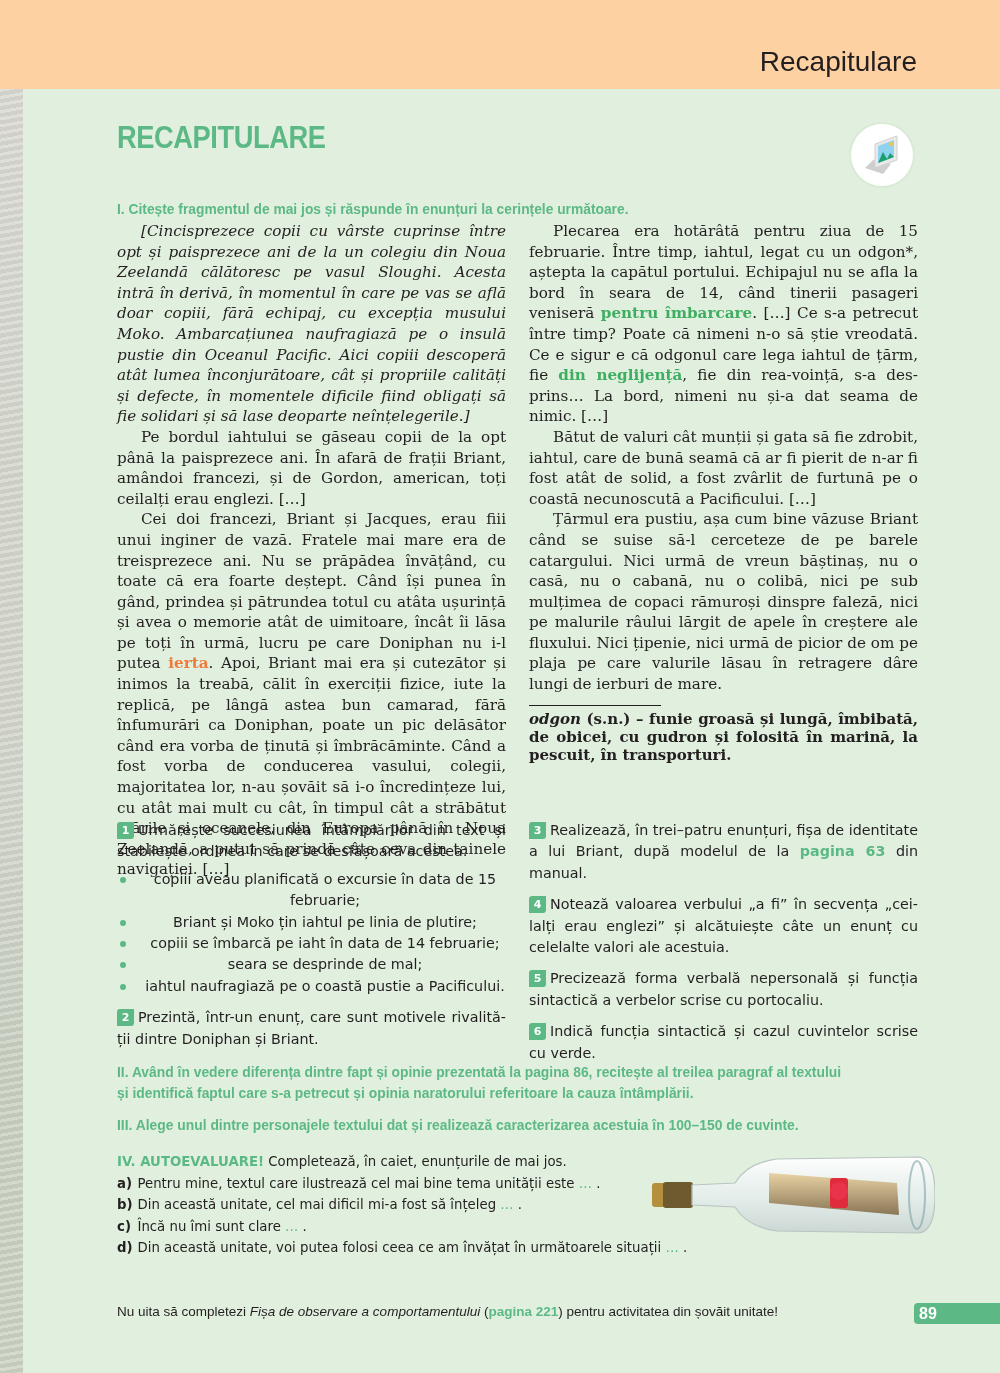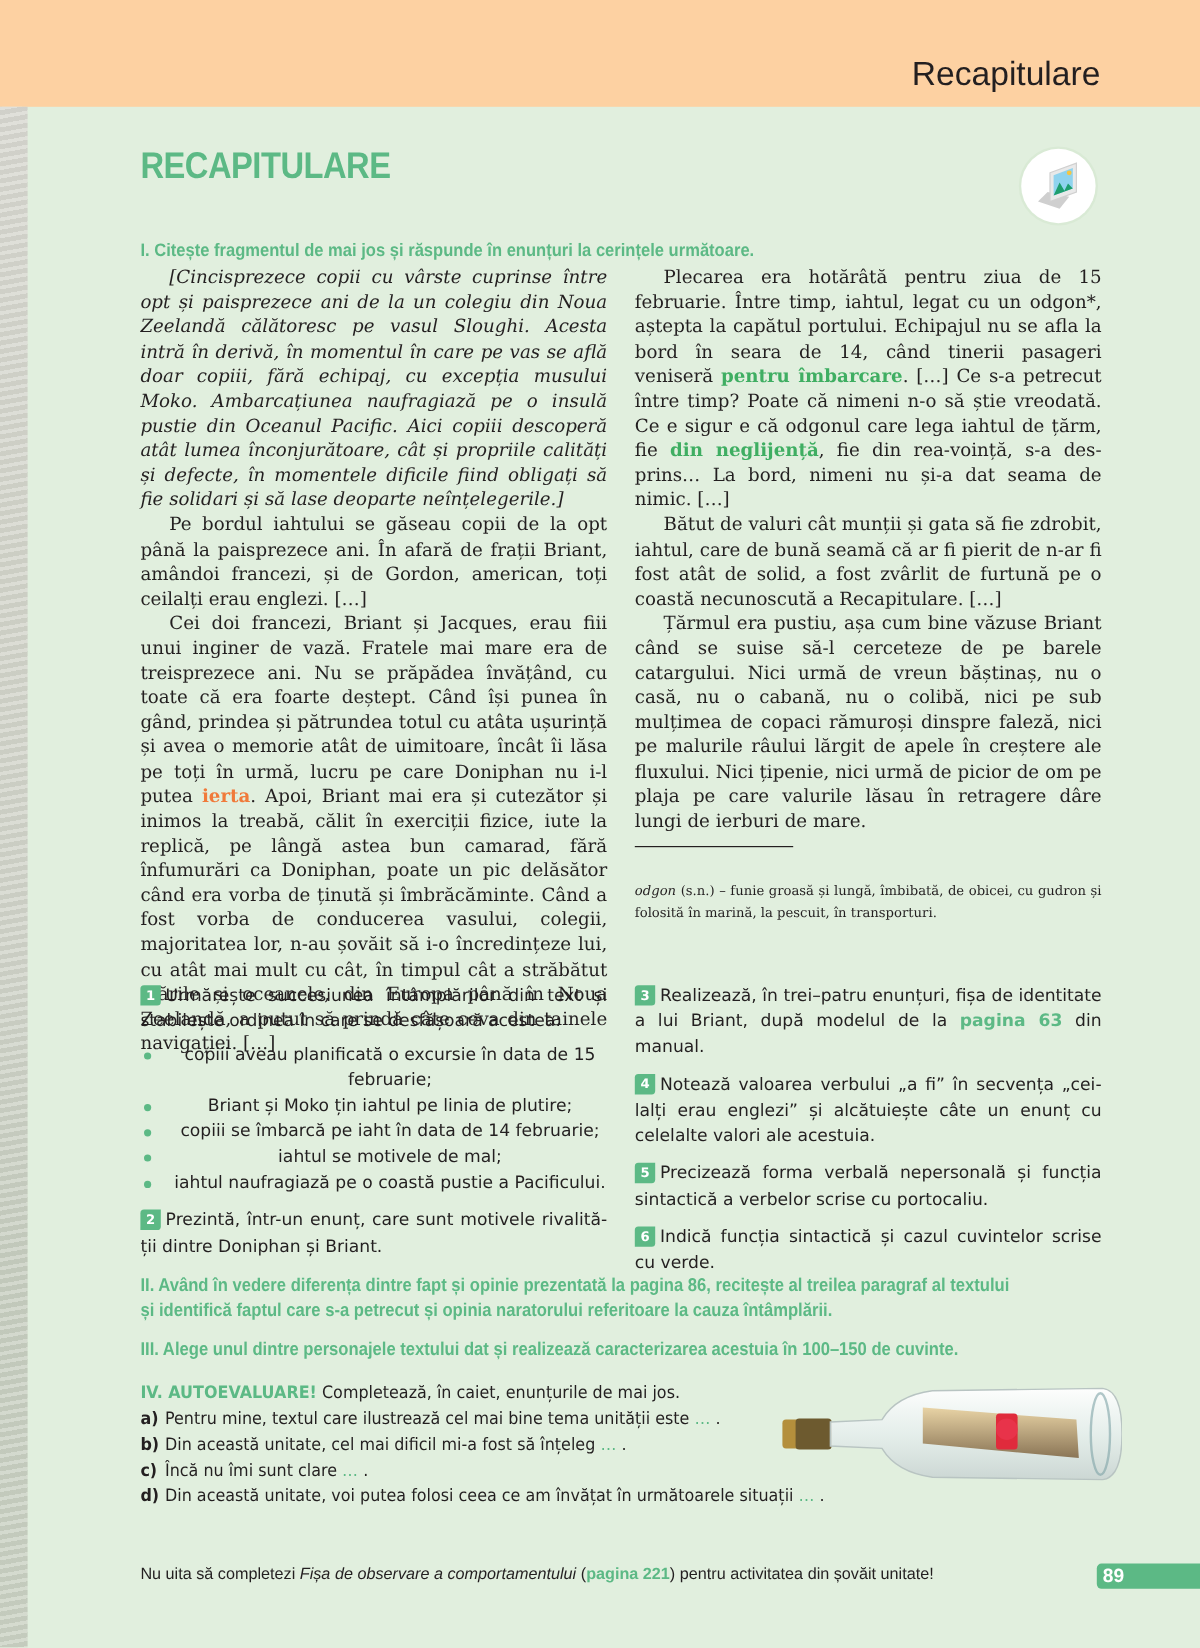--- a/index.html
+++ b/index.html
@@ -24,21 +24,21 @@
   .col { position: absolute; font-size: 15.2px; line-height: 20.6px; text-align: justify; hyphens: manual; }
   .col-left { left: 117px; top: 221px; width: 389px; }
   .col-right { left: 529px; top: 221px; width: 389px; }
   .col p { text-indent: 24px; }
   .col p.intro { font-style: italic; }
   .orange { color: #f07a3a; font-weight: bold; }
   .green { color: #3fae62; font-weight: bold; }
 
   .source { text-align: right; margin-top: 4px; font-size: 14.4px; }
   .fn-rule { width: 132px; height: 1px; background: #231f20; margin-top: 10px; }
-  .footnote { font-size: 11px; line-height: 18px; margin-top: 28px; text-indent: 0 !important; }
+  .footnote { font-size: 15px; line-height: 18px; margin-top: 4px; text-indent: 0 !important; font-weight: bold; }
 
   .tasks { position: absolute; font-family: "DejaVu Sans", sans-serif; font-size: 14.3px; line-height: 21.4px; text-align: justify; color: #231f20; }
   .tasks-left { left: 117px; top: 820px; width: 389px; }
   .tasks-right { left: 529px; top: 820px; width: 389px; }
   .task { margin-bottom: 10px; }
   .num { display: inline-block; width: 17px; height: 17px; background: #5cb985; color: #fff; font-weight: bold; font-size: 11px; line-height: 17px; text-align: center; border-radius: 3px 0 3px 0; margin-right: 4px; vertical-align: 1px; }
   .bullets { list-style: none; margin: 6px 0 10px 0; }
   .bullets li { position: relative; padding-left: 27px; text-align: center; }
   .bullets li::before { content: ""; position: absolute; left: 3px; top: 8px; width: 6px; height: 6px; border-radius: 50%; background: #5cb985; }
   .link-green { color: #5cb985; font-weight: bold; }
@@ -81,34 +81,34 @@
 <div class="section-heading h-I">I. Citește fragmentul de mai jos și răspunde în enunțuri la cerințele următoare.</div>
 
 <div class="col col-left">
   <p class="intro">[Cincisprezece copii cu vârste cuprinse între opt și paisprezece ani de la un colegiu din Noua Zeelandă că­lătoresc pe vasul Sloughi. Acesta intră în derivă, în mo­mentul în care pe vas se află doar copiii, fără echipaj, cu excepția musului Moko. Ambarcațiunea naufragi­ază pe o insulă pustie din Oceanul Pacific. Aici copiii descoperă atât lumea înconjurătoare, cât și propriile calități și defecte, în momentele dificile fiind obligați să fie solidari și să lase deoparte neînțelegerile.]</p>
   <p>Pe bordul iahtului se găseau copii de la opt până la paisprezece ani. În afară de frații Briant, amândoi francezi, și de Gordon, american, toți ceilalți erau englezi. […]</p>
   <p><span>Cei doi francezi, Briant și Jacques, erau fiii unui in­giner de vază. Fratele mai mare era de treisprezece ani. Nu se prăpădea învățând, cu toate că era foarte deștept. Când își punea în gând, prindea și pătrundea totul cu atâta ușurință și avea o memorie atât de uimitoare, în­cât îi lăsa pe toți în urmă, lucru pe care Doniphan nu i-l putea </span><span class="orange">ierta</span><span>. Apoi, Briant mai era și cutezător și inimos la treabă, călit în exerciții fizice, iute la replică, pe lângă astea bun camarad, fără înfumurări ca Doniphan, poa­te un pic delăsător când era vorba de ținută și îmbrăcă­minte. Când a fost vorba de conducerea vasului, colegii, majoritatea lor, n-au șovăit să i-o încredințeze lui, cu atât mai mult cu cât, în timpul cât a străbătut mările și oceanele, din Europa până în Noua Zeelandă, a putut să prindă câte ceva din tainele navigației. […]</span></p>
 </div>
 
 <div class="col col-right">
   <p><span>Plecarea era hotărâtă pentru ziua de 15 februarie. Între timp, iahtul, legat cu un odgon*, aștepta la capă­tul portului. Echipajul nu se afla la bord în seara de 14, când tinerii pasageri veniseră </span><span class="green">pentru îmbarcare</span><span>. […] Ce s-a petrecut între timp? Poate că nimeni n-o să știe vreodată. Ce e sigur e că odgonul care lega iahtul de țărm, fie </span><span class="green">din neglijență</span><span>, fie din rea-voință, s-a des­prins… La bord, nimeni nu și-a dat seama de nimic. […]</span></p>
-  <p>Bătut de valuri cât munții și gata să fie zdrobit, iahtul, care de bună seamă că ar fi pierit de n-ar fi fost atât de solid, a fost zvârlit de furtună pe o coastă ne­cunoscută a Recapitulare. […]</p>
+  <p>Bătut de valuri cât munții și gata să fie zdrobit, iahtul, care de bună seamă că ar fi pierit de n-ar fi fost atât de solid, a fost zvârlit de furtună pe o coastă ne­cunoscută a Pacificului. […]</p>
   <p>Țărmul era pustiu, așa cum bine văzuse Briant când se suise să-l cerceteze de pe barele catargului. Nici urmă de vreun băștinaș, nu o casă, nu o cabană, nu o colibă, nici pe sub mulțimea de copaci rămuroși dinspre faleză, nici pe malurile râului lărgit de apele în creștere ale fluxului. Nici țipenie, nici urmă de pi­cior de om pe plaja pe care valurile lăsau în retragere dâre lungi de ierburi de mare.</p>
   <div class="fn-rule"></div>
   <p class="footnote"><em>odgon</em><span> (s.n.) – funie groasă și lungă, îmbibată, de obicei, cu gu­dron și folosită în marină, la pescuit, în transporturi.</span></p>
 </div>
 
 <div class="tasks tasks-left">
   <div class="task">
     <span class="num">1</span><span>Urmărește succesiunea întâmplărilor din text și stabilește ordinea în care se desfășoară acestea:</span>
     <ul class="bullets">
       <li>copiii aveau planificată o excursie în data de 15 fe­bruarie;</li>
       <li>Briant și Moko țin iahtul pe linia de plutire;</li>
       <li>copiii se îmbarcă pe iaht în data de 14 februarie;</li>
-      <li>iahtul se motivele de mal;</li>
+      <li>seara se desprinde de mal;</li>
       <li>iahtul naufragiază pe o coastă pustie a Pacificului.</li>
     </ul>
   </div>
   <div class="task">
     <span class="num">2</span><span>Prezintă, într-un enunț, care sunt motivele rivalită­ții dintre Doniphan și Briant.</span>
   </div>
 </div>
 
 <div class="tasks tasks-right">
   <div class="task">

